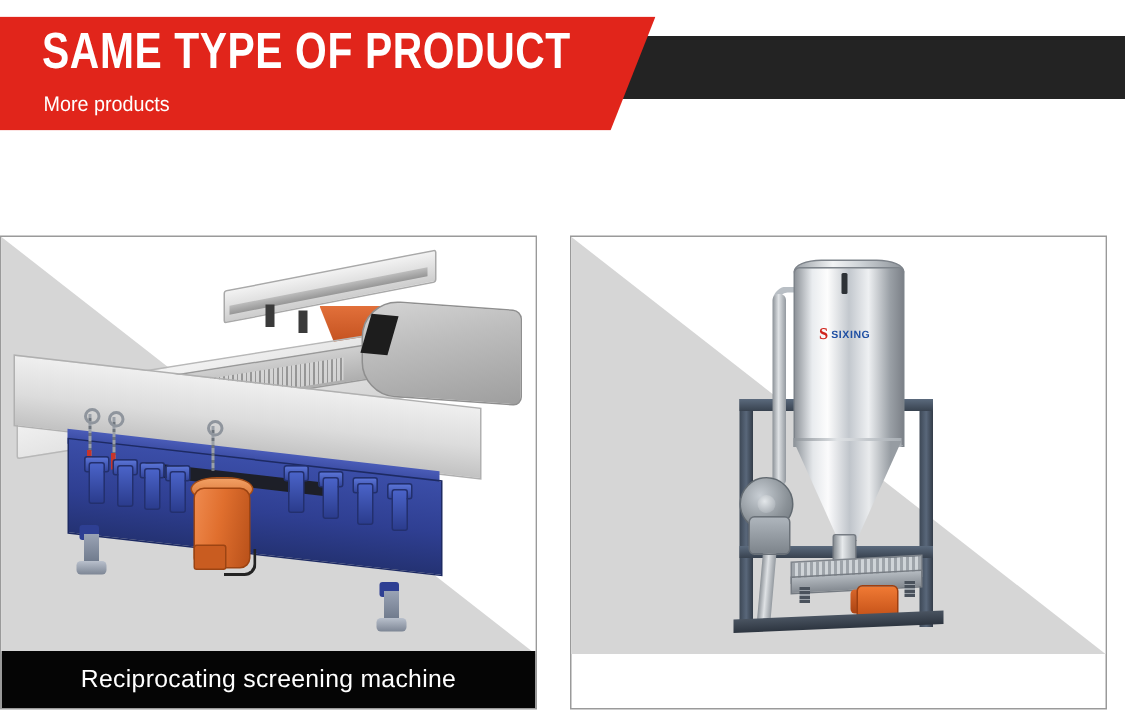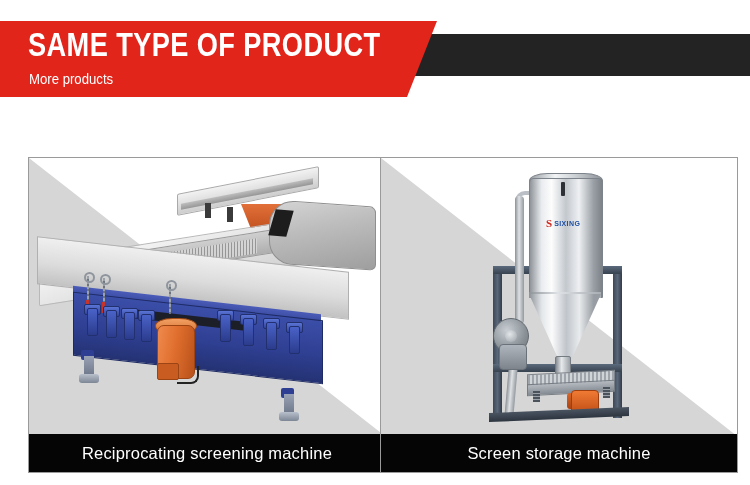--- a/index.html
+++ b/index.html
@@ -6,21 +6,21 @@
   body{
     width:750px;height:485px;
     background:#ffffff;
     font-family:"Liberation Sans","DejaVu Sans",sans-serif;
     overflow:hidden;
     position:relative;
   }
   .page{position:relative;width:750px;height:485px;background:#fff;}
 
   
-  .banner{position:absolute;left:0;top:21px;width:750px;height:76px;}
+  .banner{position:absolute;left:0;top:11px;width:750px;height:76px;}
 
   .banner-dark{
     position:absolute;
     left:410px;top:13px;
     width:340px;height:42px;
     background:#232323;
   }
   .banner-red{
     position:absolute;
     left:0;top:0;
@@ -68,21 +68,21 @@
   .cards{position:absolute;left:0;top:157px;width:750px;height:316px;}
   .card{
     position:absolute;
     top:0;
     width:358px;height:316px;
     border:1px solid #9a9a9a;
     box-sizing:border-box;
     background:#ffffff;
     overflow:hidden;
   }
-  .card-left{left:28px;}
+  .card-left{left:0;}
   .card-right{left:380px;}
 
   .card-photo{
     position:absolute;
     left:0;top:0;right:0;
     height:278px;
     background:#ffffff;
     overflow:hidden;
   }
   
@@ -473,17 +473,16 @@
           <div class="tray-spring" style="left:152px;top:233px;"></div>
           <div class="tray-spring" style="left:222px;top:229px;"></div>
 
           <div class="orange-cap"></div>
           <div class="orange-motor"></div>
 
           <div class="base-plate"></div>
 
         </div>
       </div>
-      <div class="card-caption">Screen storage machine</div>
     </div>
 
   </div>
 </div>
 
 </body></html>

